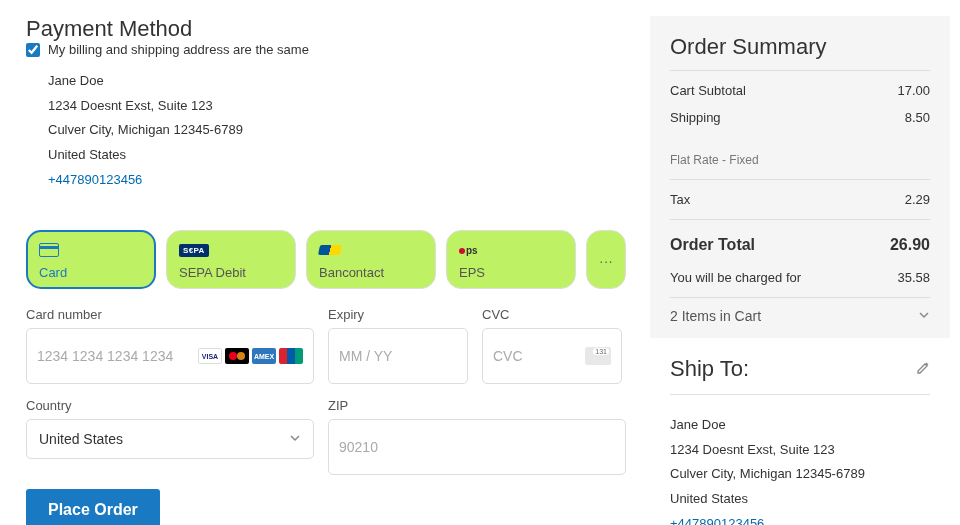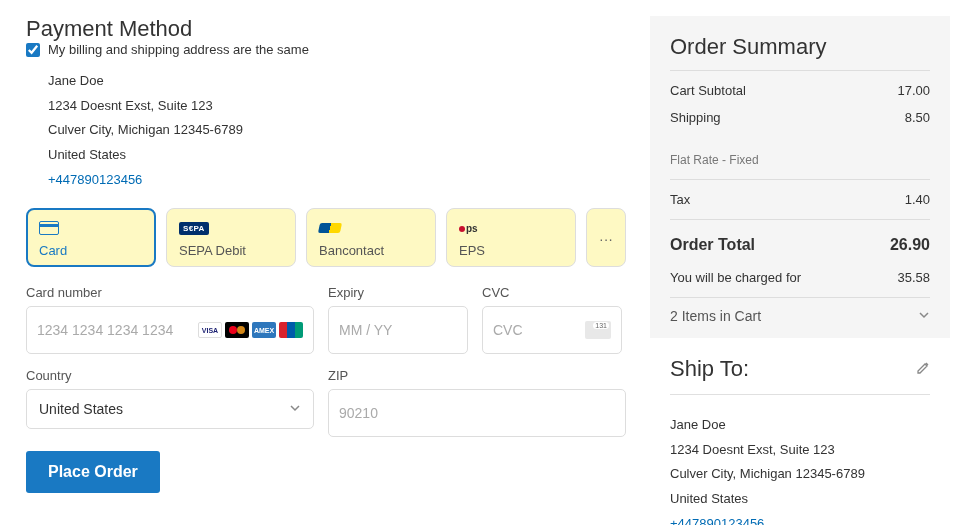--- a/index.html
+++ b/index.html
@@ -55,24 +55,25 @@
   color: #006bb4;
 }
 .methods {
   display: flex;
   gap: 10px;
   margin-bottom: 18px;
 }
 .method {
   flex: 1;
   border: 1px solid #ddd;
-  border-radius: 8px;
+  border-radius: 15px;
   padding: 10px 12px 8px 12px;
   cursor: pointer;
-  background: #fef9c3;
+  background: #bef264;
+  margin-top: 22px;
 }
 .method.selected {
   border: 2px solid #1979c3;
   padding: 9px 11px 7px 11px;
 }
 .method .icon-row {
   height: 18px;
   margin-bottom: 6px;
   display: flex;
   align-items: center;
@@ -116,21 +117,21 @@
   display:block;
   font-size: 13px;
   color: #555;
   margin-bottom: 6px;
 }
 .input-wrap {
   position: relative;
   border: 1px solid #ddd;
   border-radius: 5px;
   background: #fff;
-  height: 48px;
+  height: 56px;
   display:flex;
   align-items:center;
   padding: 0 10px;
 }
 .input-wrap input {
   border:none; outline:none; width:100%; font-size:14px; color:#333; background:transparent;
 }
 .input-wrap input::placeholder { color:#aaa; }
 .card-brands {
   display:flex; gap:3px; align-items:center;
@@ -306,21 +307,21 @@
       <div class="sum-row">
         <div>
           <div>Shipping</div>
           <div class="sub">Flat Rate - Fixed</div>
         </div>
         <span>8.50</span>
       </div>
       <hr>
       <div class="sum-row">
         <span>Tax</span>
-        <span>1.40</span>
+        <span>2.29</span>
       </div>
       <hr>
       <div class="sum-row total">
         <span>Order Total</span>
         <span>26.90</span>
       </div>
       <div class="sum-row">
         <span>You will be charged for</span>
         <span>35.58</span>
       </div>

